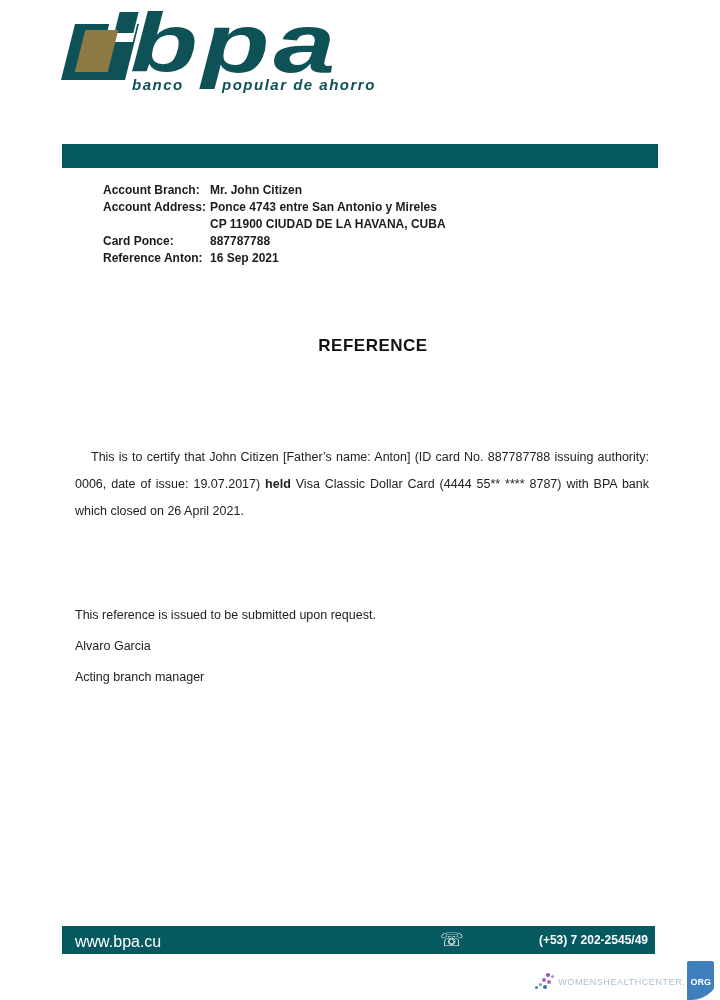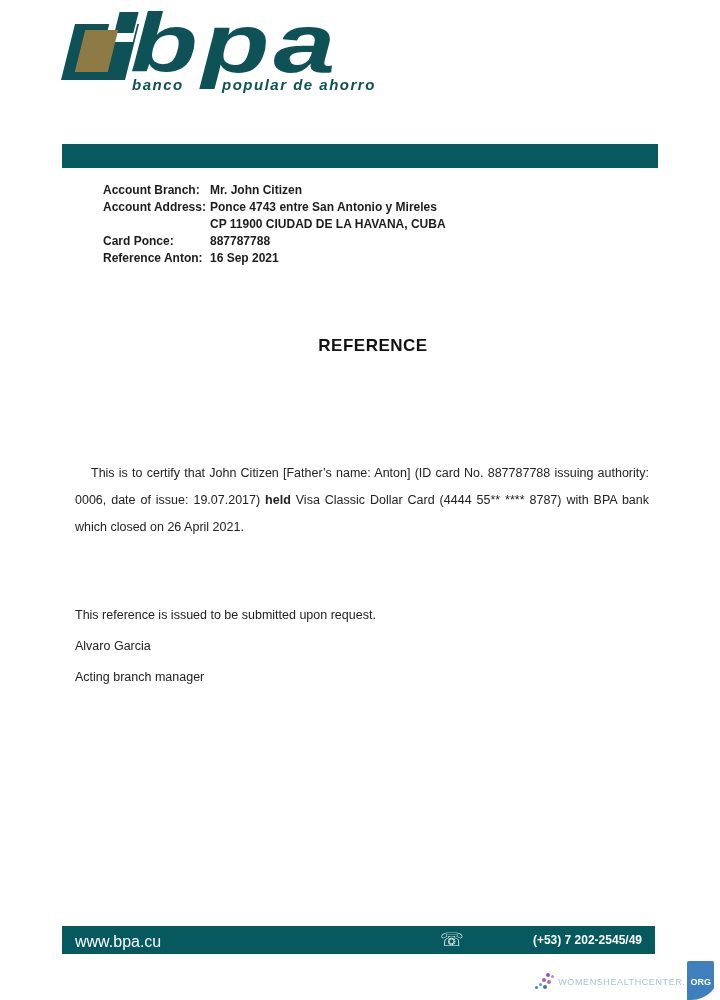--- a/index.html
+++ b/index.html
@@ -18,34 +18,34 @@
   .logo-tagline { position:absolute; top:62px; left:0; width:320px; height:22px; font-size:15px; font-weight:bold; font-style:italic;
                   color:var(--logo-teal); letter-spacing:1.5px; }
   .tag-left  { position:absolute; left:70px; }
   .tag-right { position:absolute; left:160px; }
 
   
   .bar-top { position:absolute; left:62px; top:144px; width:596px; height:24px; background:var(--teal); }
   .bar-bottom { position:absolute; left:62px; top:926px; width:593px; height:28px; background:var(--teal); color:#fff; }
   .bar-bottom .site  { position:absolute; left:13px; top:7px; font-size:16px; font-weight:normal; }
   .bar-bottom .phone-icon { position:absolute; left:378px; top:2px; font-size:19px; line-height:24px; }
-  .bar-bottom .phone { position:absolute; right:13px; top:7px; font-size:12px; font-weight:bold;margin-left:44px; }
+  .bar-bottom .phone { position:absolute; right:7px; top:7px; font-size:12px; font-weight:bold;margin-left:44px; }
 
   
   .details { position:absolute; left:68px; top:182px; font-size:12px; font-weight:bold; color:#1c1c1c;margin-left:35px; }
   .details .row { display:flex; line-height:17px; }
   .details .lbl { width:107px; }
   .details .val { }
 
   
   .doc-title { position:absolute; left:62px; top:336px; width:596px; text-align:center; font-size:17px; font-weight:bold;
                color:#111; letter-spacing:0.5px; padding-left:26px; }
 
   
-  .body-par { position:absolute; left:75px; top:460px; width:574px; font-size:12.5px; line-height:27px;
+  .body-par { position:absolute; left:75px; top:444px; width:574px; font-size:12.5px; line-height:27px;
               color:#222; text-align:justify; text-indent:16px; }
   .body-par .bold { font-weight:bold; }
 
   
   .closing { position:absolute; left:75px; top:608px; font-size:12.5px; color:#222; }
   .closing div { margin-bottom:17px; }
 
   
   .watermark { position:absolute; right:6px; top:970px; height:24px; display:flex; align-items:center; }
   .wm-dots { position:relative; width:22px; height:22px; margin-right:2px; }

